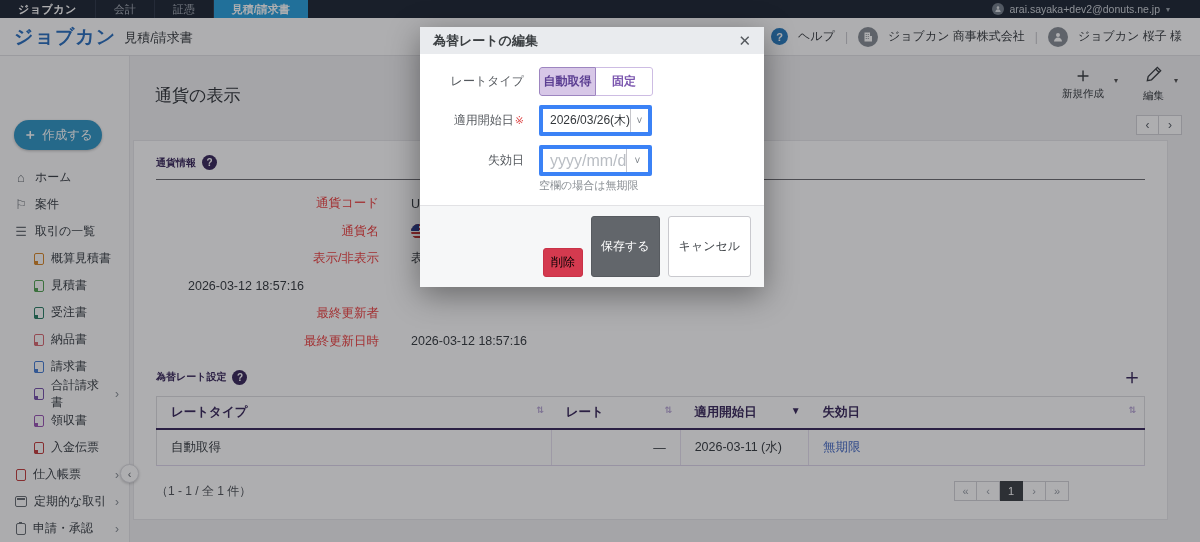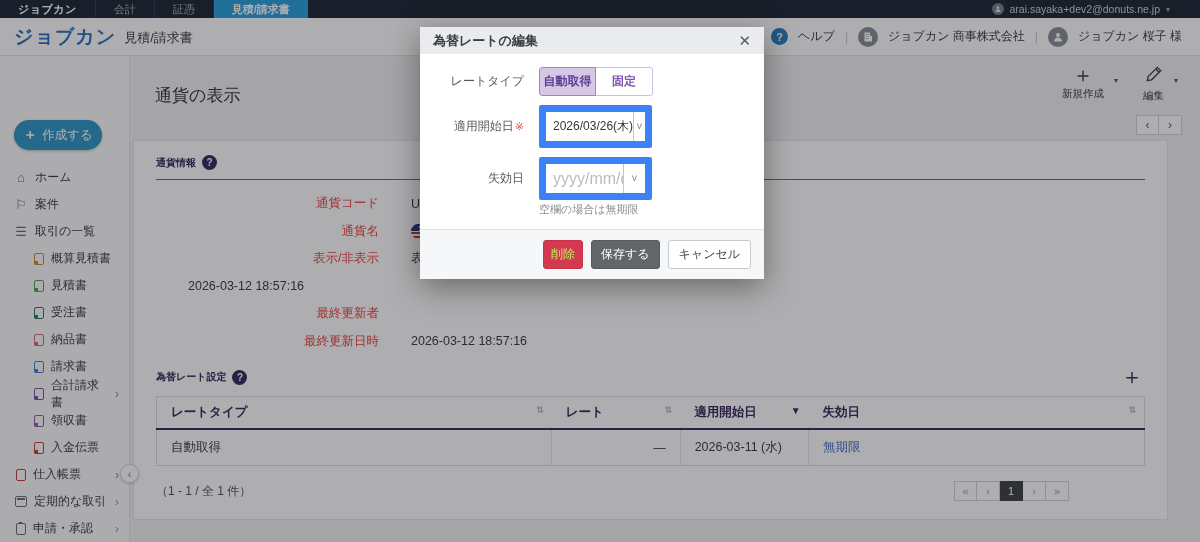--- a/index.html
+++ b/index.html
@@ -136,34 +136,34 @@
   .mrow { display:flex; align-items:center; margin-bottom:9px; }
   .mlabel { width:88px; text-align:right; font-size:12px; color:#55595e; margin-right:15px;
     flex:0 0 auto; }
   .req { color:#e05252; font-size:11px; margin-left:1px; }
   .toggle { display:inline-flex; border-radius:3px; overflow:hidden; }
   .toggle .opt { font-size:12px; padding:5px 0; width:57px; text-align:center; cursor:pointer; }
   .toggle .opt.sel { background:#d7c7e7; color:#5b3e92; font-weight:bold;
     border:1px solid #9d85c0; border-radius:3px 0 0 3px; }
   .toggle .opt.unsel { background:#fff; color:#7a55ae; font-weight:bold;
     border:1px solid #cdbce3; border-left:none; border-radius:0 3px 3px 0; }
-  .datectl { display:flex; width:113px; height:43px; border:7px solid #3b82f6; border-radius:2px;
+  .datectl { display:flex; width:113px; height:31px; border:4px solid #3b82f6; border-radius:2px;
     overflow:hidden; background:#fff; cursor:pointer; }
   .datectl .val { flex:1; font-size:12px; color:#33373b; display:flex; align-items:center;
     padding-left:7px; }
   .datectl input { flex:1; border:none; outline:none; font-size:16px; color:#33373b;
     padding-left:7px; width:60px; font-family:"Liberation Sans","DejaVu Sans",sans-serif; }
   .datectl input::placeholder { color:#b9bdc3; }
   .datectl .dd { width:22px; border-left:1px solid #c6c6cb; display:flex; align-items:center;
     justify-content:center; color:#7a8087; font-size:10px; background:#fff; }
   .mnote { font-size:11px; color:#8a8f94; margin-left:103px; margin-top:-2px; padding-bottom:8px; }
   .modal-footer { background:#f6f7f8; border-top:1px solid #e2e2e5; padding:10px 13px;
     display:flex; justify-content:flex-end; gap:8px; }
   .btn { font-size:12px; border-radius:3px; padding:5px 7px; cursor:pointer; border:1px solid transparent; }
-  .btn-delete { background:#d43a4f; color:#bef264; border-color:#c93248; }
+  .btn-delete { background:#d43a4f; color:#000000; border-color:#c93248;margin-top:32px; }
   .btn-save { background:#62666b; color:#fff; border-color:#575b60; padding:5px 9px; }
   .btn-cancel { background:#fff; color:#44484d; border-color:#c9c9ce; padding:5px 10px; }
 </style>
 </head>
 <body>
 
 <div class="topbar">
   <div class="topbar-tab brand">ジョブカン</div>
   <div class="topbar-tab">会計</div>
   <div class="topbar-tab">証憑</div>

